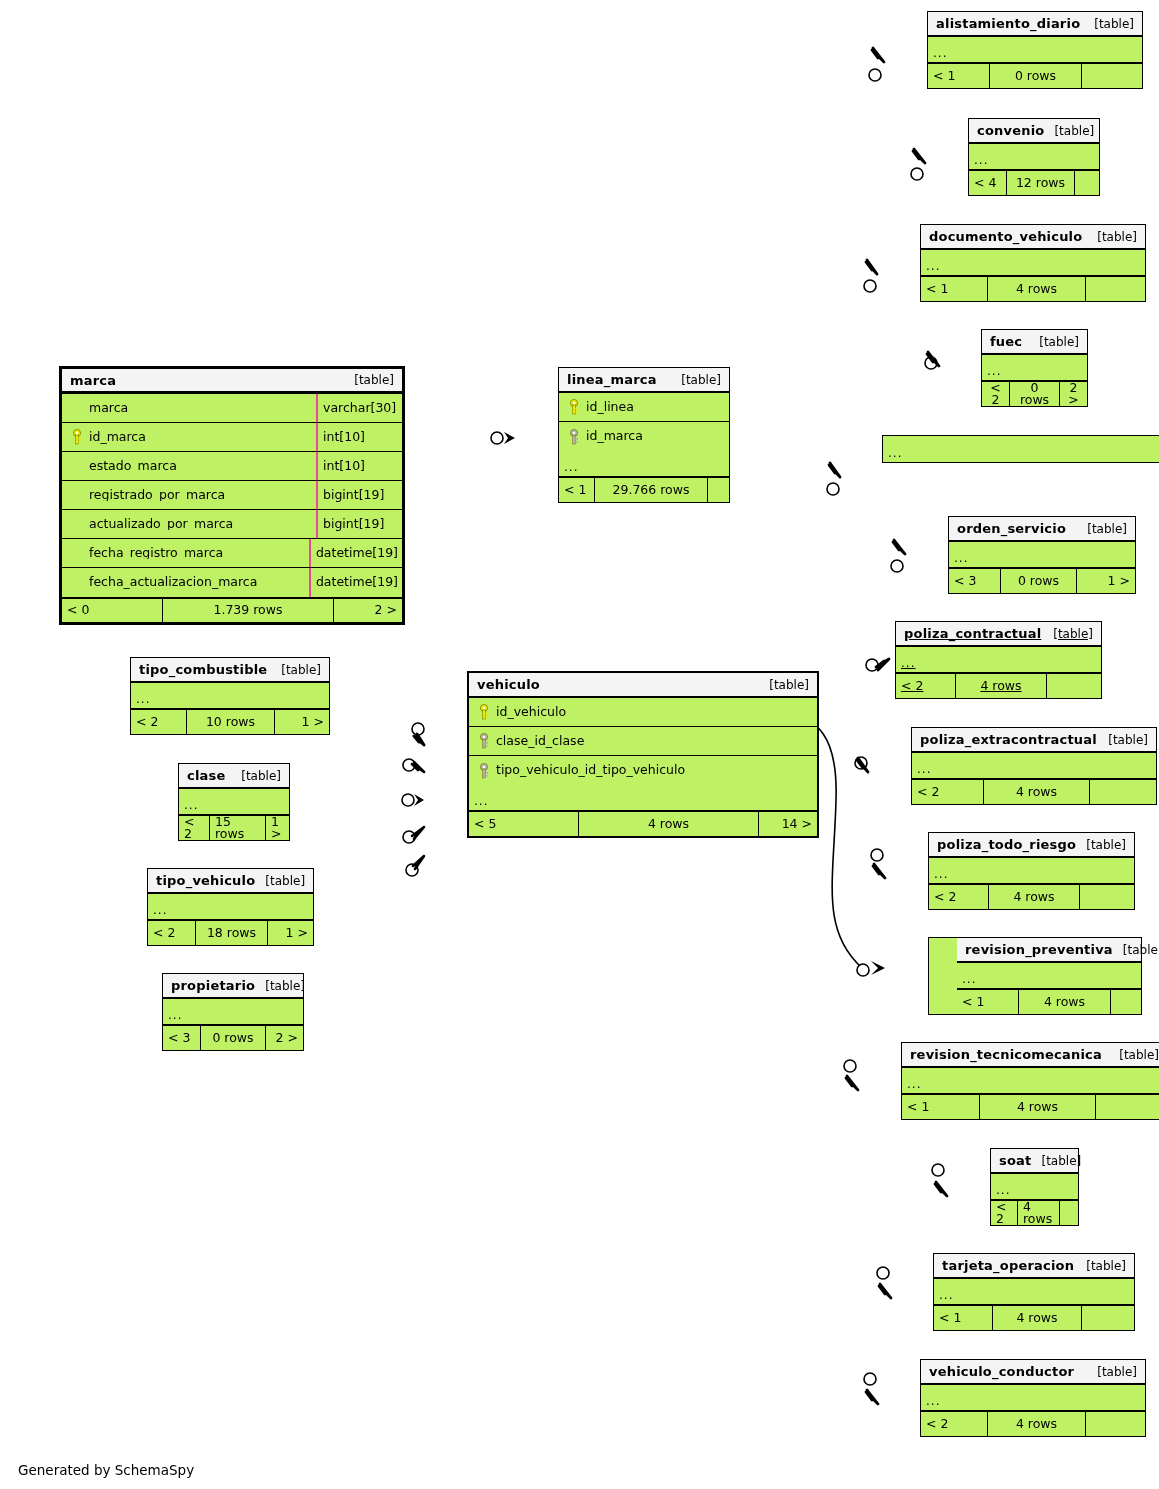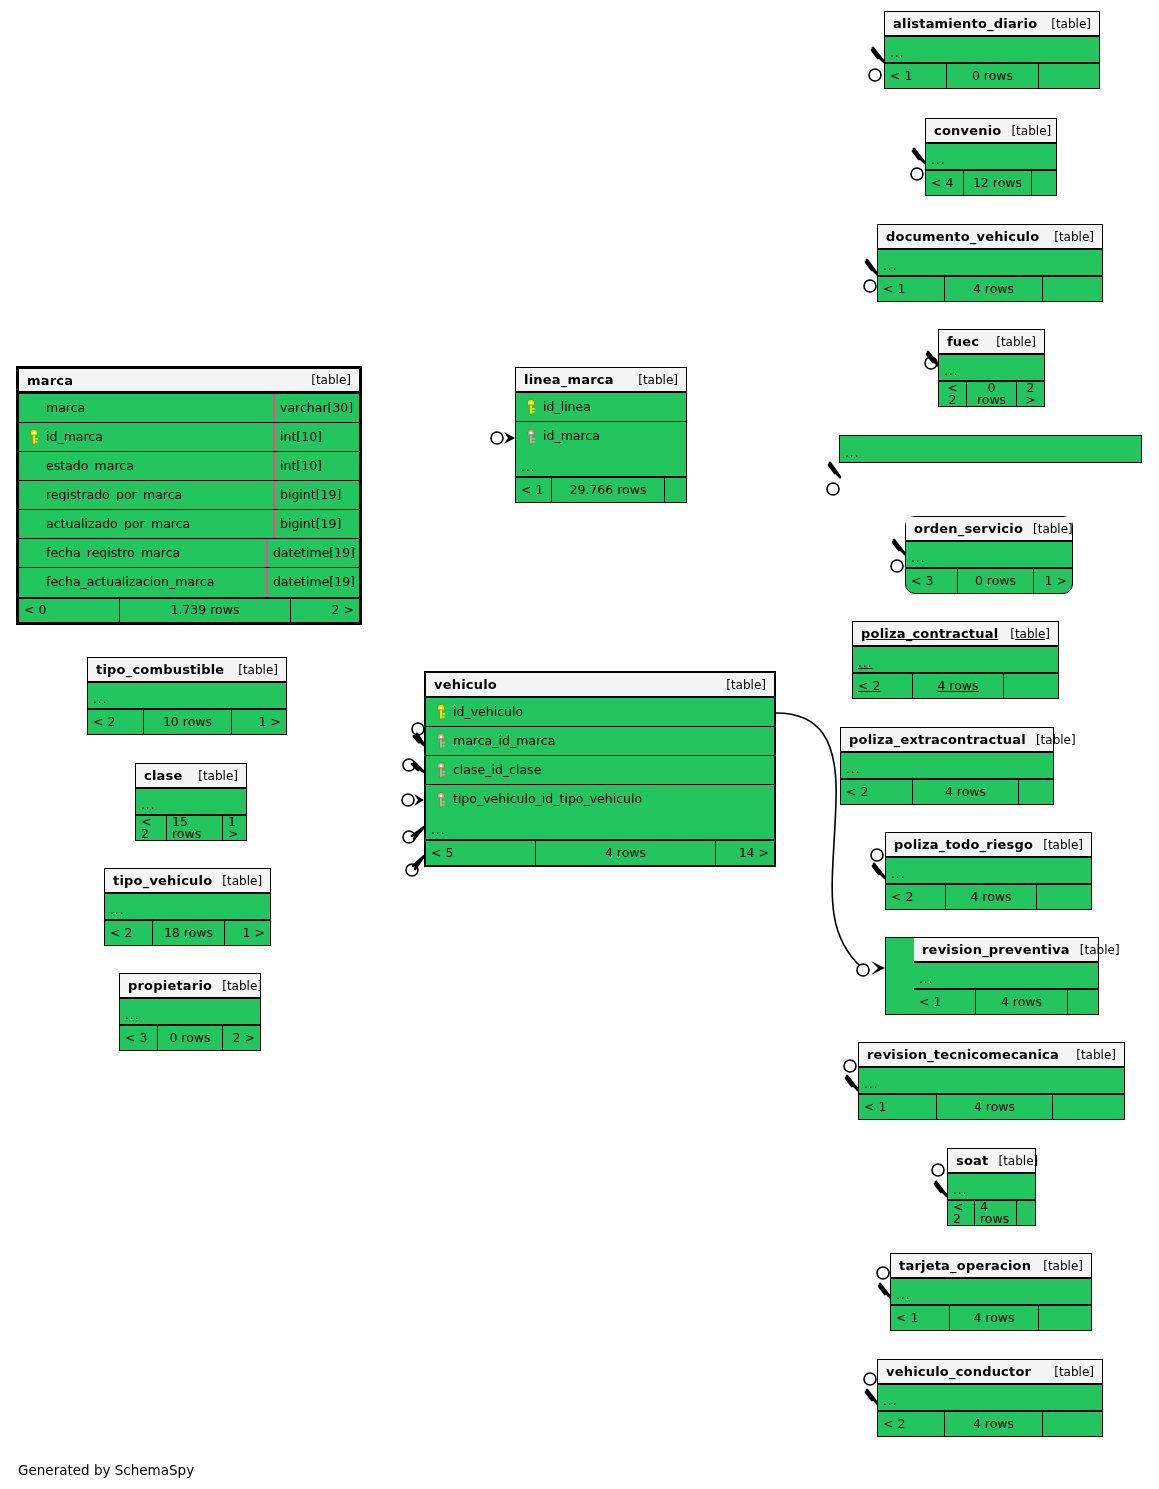--- a/index.html
+++ b/index.html
@@ -25,24 +25,25 @@
     width: 1159px;
     height: 1489px;
     pointer-events: none;
   }
 
   
   .node {
     position: absolute;
     box-sizing: border-box;
     border: 1px solid #000;
-    background: #22c55e;
+    background: #bef264;
     font-size: 12.5px;
     line-height: 1;
     color: #000;
+    margin-left: 43px;
   }
   .node.focal {
     border: 3px solid #000;
   }
   .node.mid {
     border: 2px solid #000;
   }
 
   .nhead {
     box-sizing: border-box;
@@ -377,32 +378,20 @@
         </div>
         <div class="nrow">
           <div class="ncolname">
             <span class="keyicon"><svg width="14" height="16" viewBox="0 0 14 16">
                 <circle cx="7" cy="4" r="3.6" fill="#b0b0b0" stroke="#808000" stroke-width="0.8"></circle>
                 <circle cx="7" cy="4" r="1.3" fill="#ffffff"></circle>
                 <rect x="5.6" y="6" width="2.8" height="9" fill="#b0b0b0" stroke="#808000" stroke-width="0.6"></rect>
                 <rect x="8.4" y="9" width="2.6" height="1.7" fill="#b0b0b0"></rect>
                 <rect x="8.4" y="12" width="2.2" height="1.7" fill="#b0b0b0"></rect>
               </svg></span>
-            <span>marca_id_marca</span>
-          </div>
-        </div>
-        <div class="nrow">
-          <div class="ncolname">
-            <span class="keyicon"><svg width="14" height="16" viewBox="0 0 14 16">
-                <circle cx="7" cy="4" r="3.6" fill="#b0b0b0" stroke="#808000" stroke-width="0.8"></circle>
-                <circle cx="7" cy="4" r="1.3" fill="#ffffff"></circle>
-                <rect x="5.6" y="6" width="2.8" height="9" fill="#b0b0b0" stroke="#808000" stroke-width="0.6"></rect>
-                <rect x="8.4" y="9" width="2.6" height="1.7" fill="#b0b0b0"></rect>
-                <rect x="8.4" y="12" width="2.2" height="1.7" fill="#b0b0b0"></rect>
-              </svg></span>
             <span>clase_id_clase</span>
           </div>
         </div>
         <div class="nrow">
           <div class="ncolname">
             <span class="keyicon"><svg width="14" height="16" viewBox="0 0 14 16">
                 <circle cx="7" cy="4" r="3.6" fill="#b0b0b0" stroke="#808000" stroke-width="0.8"></circle>
                 <circle cx="7" cy="4" r="1.3" fill="#ffffff"></circle>
                 <rect x="5.6" y="6" width="2.8" height="9" fill="#b0b0b0" stroke="#808000" stroke-width="0.6"></rect>
                 <rect x="8.4" y="9" width="2.6" height="1.7" fill="#b0b0b0"></rect>
@@ -511,21 +500,21 @@
       <div class="ellipsisrow">...</div>
       <div class="nfoot">
         <div class="fcell fleft" style="flex: 0 0 28px;">&lt; 2</div>
         <div class="fcell fmid" style="flex: 0 0 50px;">0 rows</div>
         <div class="fcell fright" style="flex: 1 1 auto;">2 &gt;</div>
       </div>
     </div>
     <div class="node" style="left: 839px; top: 435px; width: 303px;">
       <div class="ellipsisrow" style="border-bottom: none;">...</div>
     </div>
-    <div class="node" style="left: 905px; top: 516px; width: 168px; border-radius: 10px;">
+    <div class="node" style="left: 905px; top: 516px; width: 188px;">
       <div class="nhead">
         <span class="ntitle">orden_servicio</span>
         <span class="ntype">[table]</span>
       </div>
       <div class="ellipsisrow">...</div>
       <div class="nfoot">
         <div class="fcell fleft" style="flex: 0 0 52px;">&lt; 3</div>
         <div class="fcell fmid" style="flex: 0 0 76px;">0 rows</div>
         <div class="fcell fright" style="flex: 1 1 auto;">1 &gt;</div>
       </div>
@@ -535,21 +524,21 @@
         <span class="ntitle">poliza_contractual</span>
         <span class="ntype">[table]</span>
       </div>
       <div class="ellipsisrow">...</div>
       <div class="nfoot">
         <div class="fcell fleft" style="flex: 0 0 60px;">&lt; 2</div>
         <div class="fcell fmid" style="flex: 0 0 91px;">4 rows</div>
         <div class="fcell fright" style="flex: 1 1 auto;"></div>
       </div>
     </div>
-    <div class="node" style="left: 840px; top: 727px; width: 214px;">
+    <div class="node" style="left: 868px; top: 727px; width: 246px;">
       <div class="nhead">
         <span class="ntitle">poliza_extracontractual</span>
         <span class="ntype">[table]</span>
       </div>
       <div class="ellipsisrow">...</div>
       <div class="nfoot">
         <div class="fcell fleft" style="flex: 0 0 72px;">&lt; 2</div>
         <div class="fcell fmid" style="flex: 0 0 106px;">4 rows</div>
         <div class="fcell fright" style="flex: 1 1 auto;"></div>
       </div>

